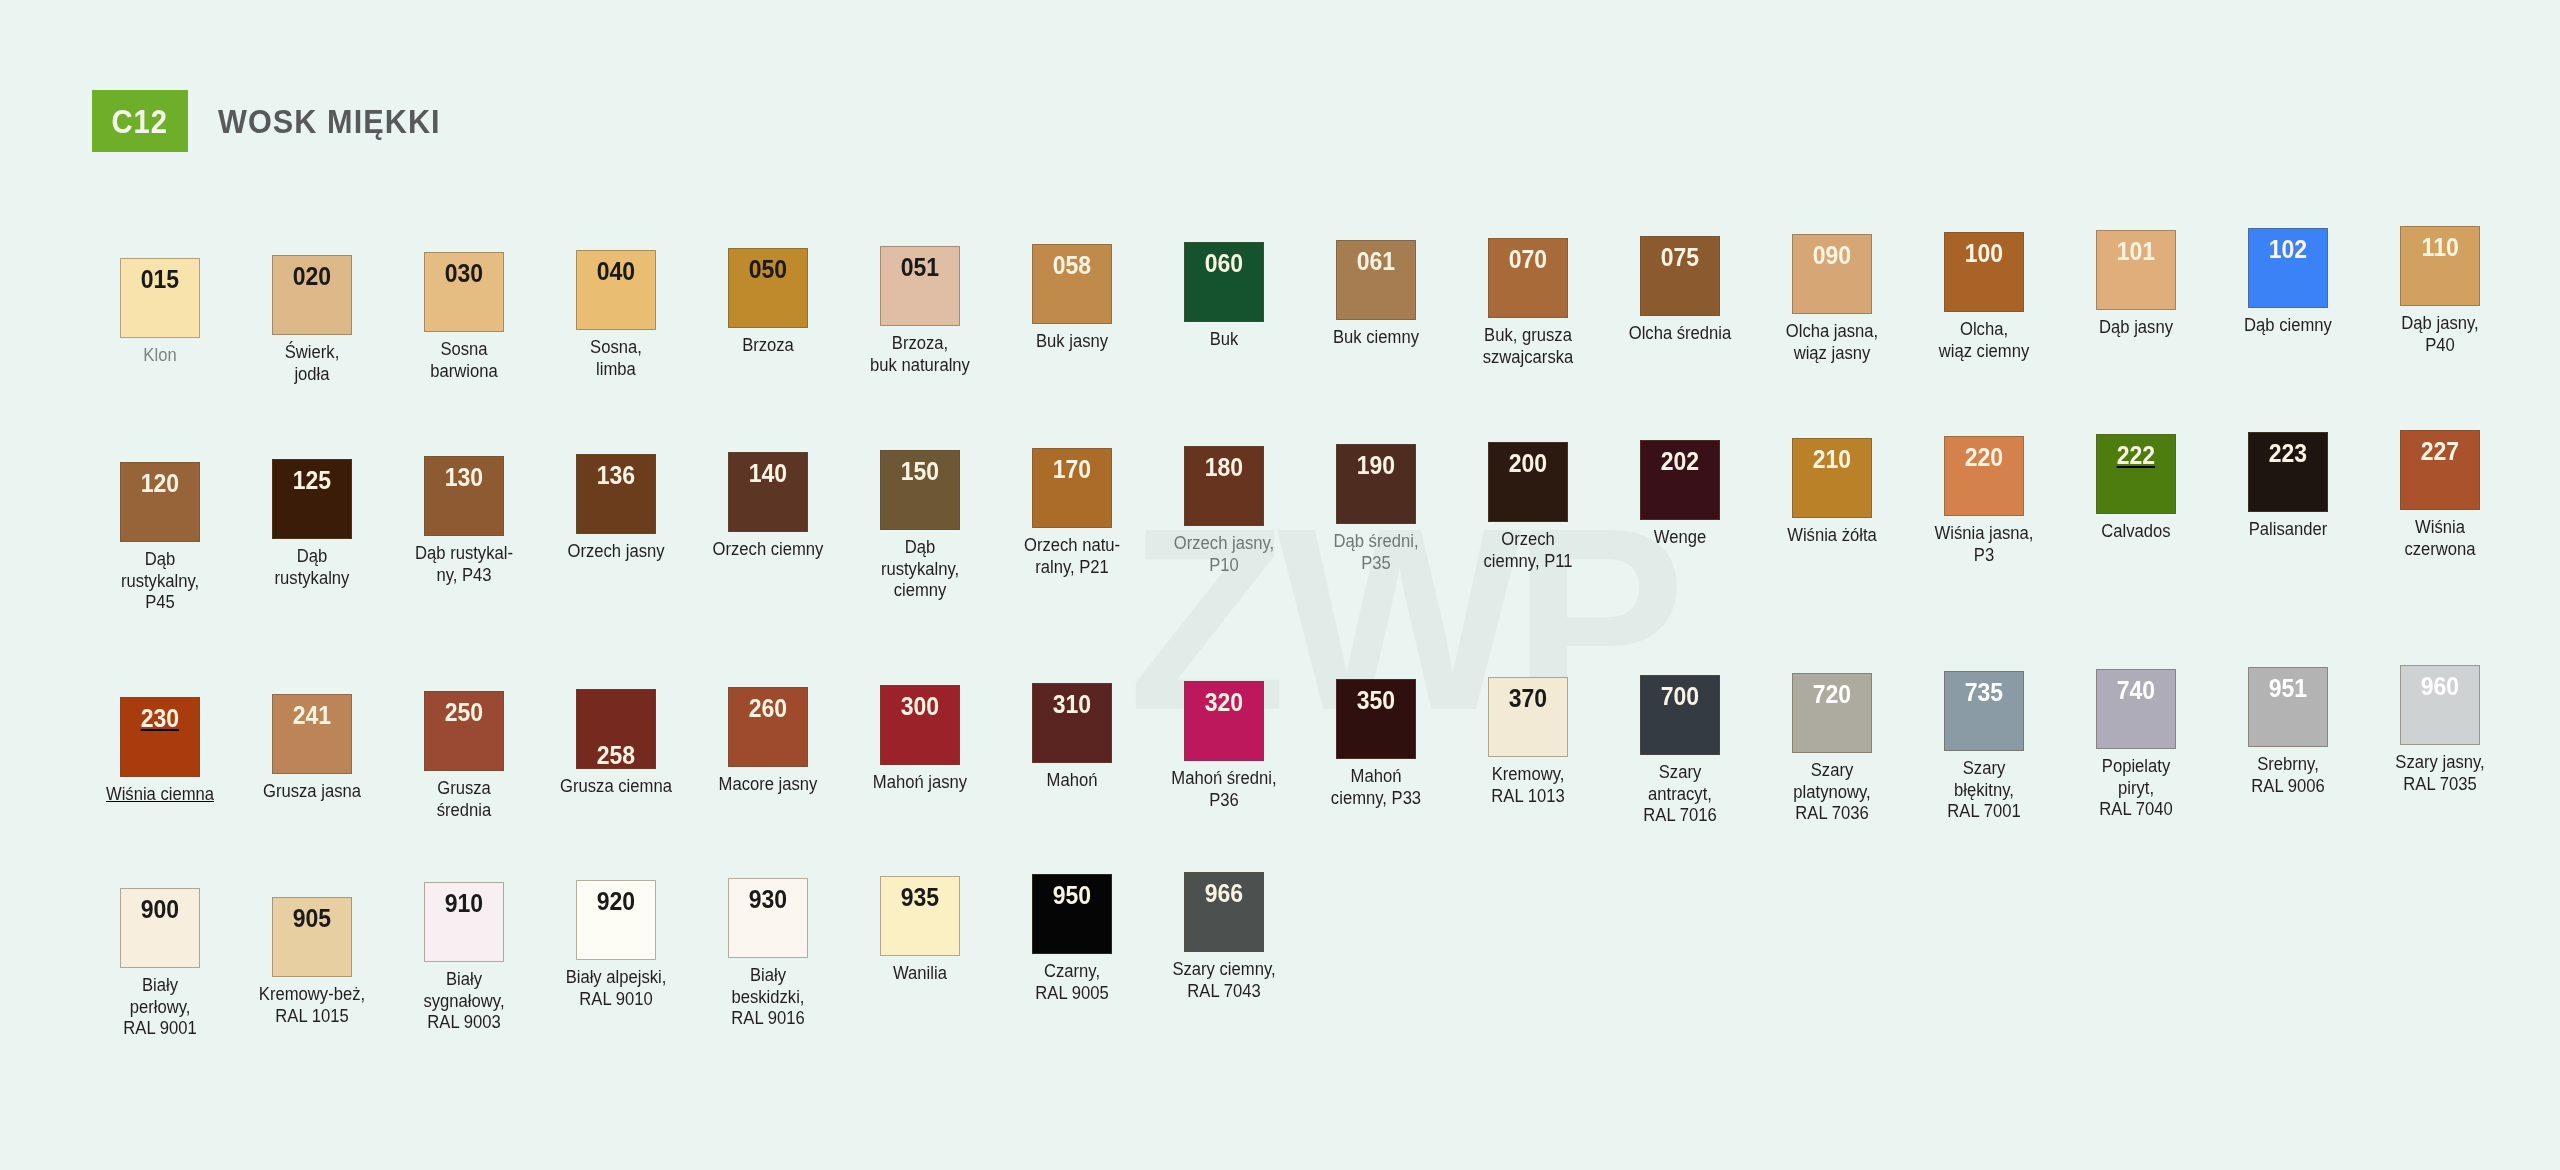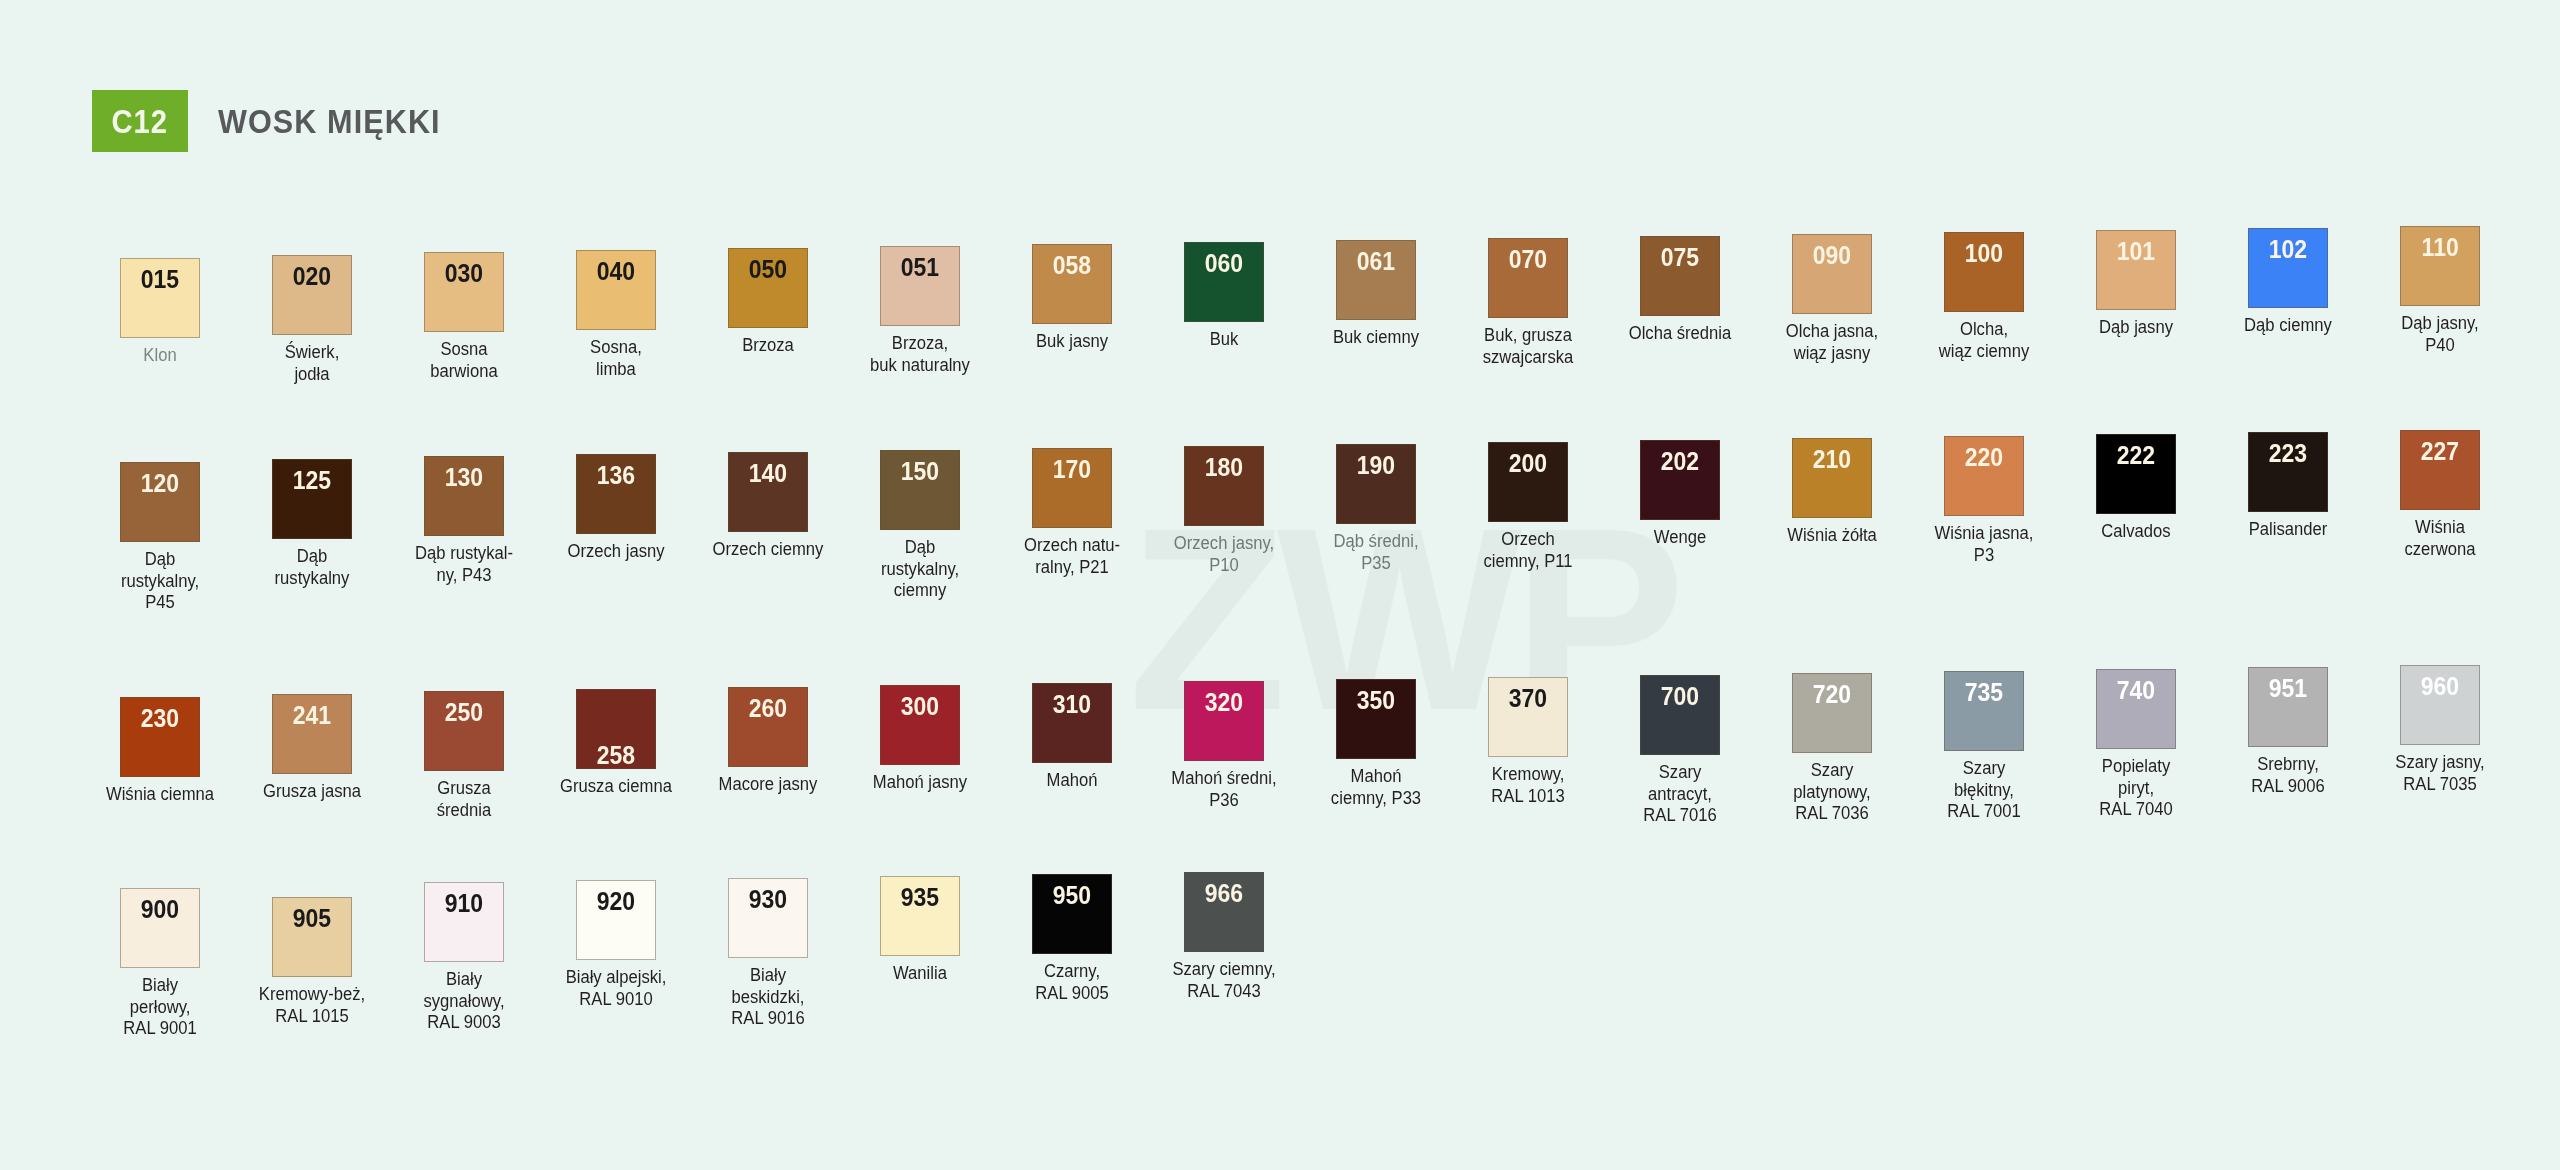--- a/index.html
+++ b/index.html
@@ -280,41 +280,41 @@
         <div class="caption" style="color: rgb(35, 31, 32);">Wiśnia żółta</div>
       </div>
       <div class="cell" style="margin-top: -26px;">
         <div class="chip" style="background: rgb(212, 129, 76);">
           <div class="chip-code" style="color: rgb(251, 244, 226);">220</div>
         </div>
         <div class="caption" style="color: rgb(35, 31, 32);">Wiśnia jasna,
 P3</div>
       </div>
       <div class="cell" style="margin-top: -28px;">
-        <div class="chip" style="background: #000000; text-decoration: underline;">
+        <div class="chip" style="background: #4d7c0f; text-decoration: underline;">
           <div class="chip-code" style="color: rgb(251, 244, 226);">222</div>
         </div>
         <div class="caption" style="color: rgb(35, 31, 32);">Calvados</div>
       </div>
       <div class="cell" style="margin-top: -30px;">
         <div class="chip" style="background: rgb(31, 21, 16);">
           <div class="chip-code" style="color: rgb(251, 244, 226);">223</div>
         </div>
         <div class="caption" style="color: rgb(35, 31, 32);">Palisander</div>
       </div>
       <div class="cell" style="margin-top: -32px;">
         <div class="chip" style="background: rgb(169, 82, 44);">
           <div class="chip-code" style="color: rgb(251, 244, 226);">227</div>
         </div>
         <div class="caption" style="color: rgb(35, 31, 32);">Wiśnia
 czerwona</div>
       </div>
     </div>
   <div class="row row-3">
-      <div class="cell" style="margin-top: 0px;">
+      <div class="cell" style="margin-top: 0px; text-decoration: underline;">
         <div class="chip" style="background: rgb(169, 60, 13);">
           <div class="chip-code" style="color: rgb(251, 244, 226);">230</div>
         </div>
         <div class="caption" style="color: rgb(35, 31, 32);">Wiśnia ciemna</div>
       </div>
       <div class="cell" style="margin-top: -3px;">
         <div class="chip" style="background: rgb(188, 133, 87);">
           <div class="chip-code" style="color: rgb(251, 244, 226);">241</div>
         </div>
         <div class="caption" style="color: rgb(35, 31, 32);">Grusza jasna</div>

